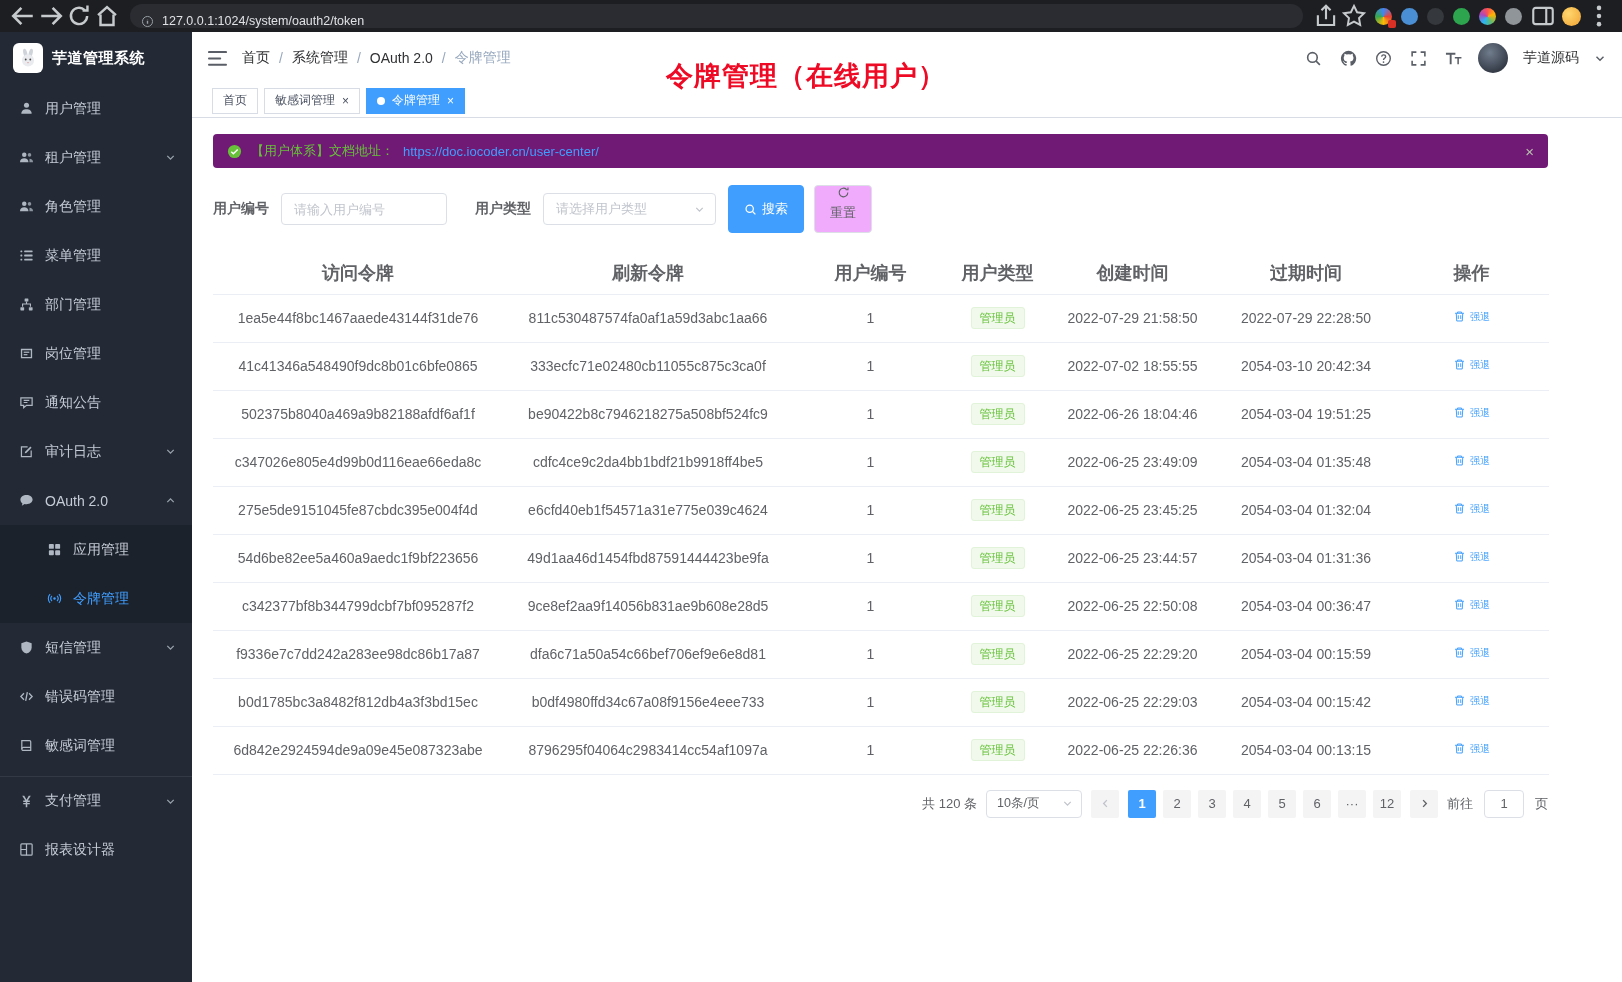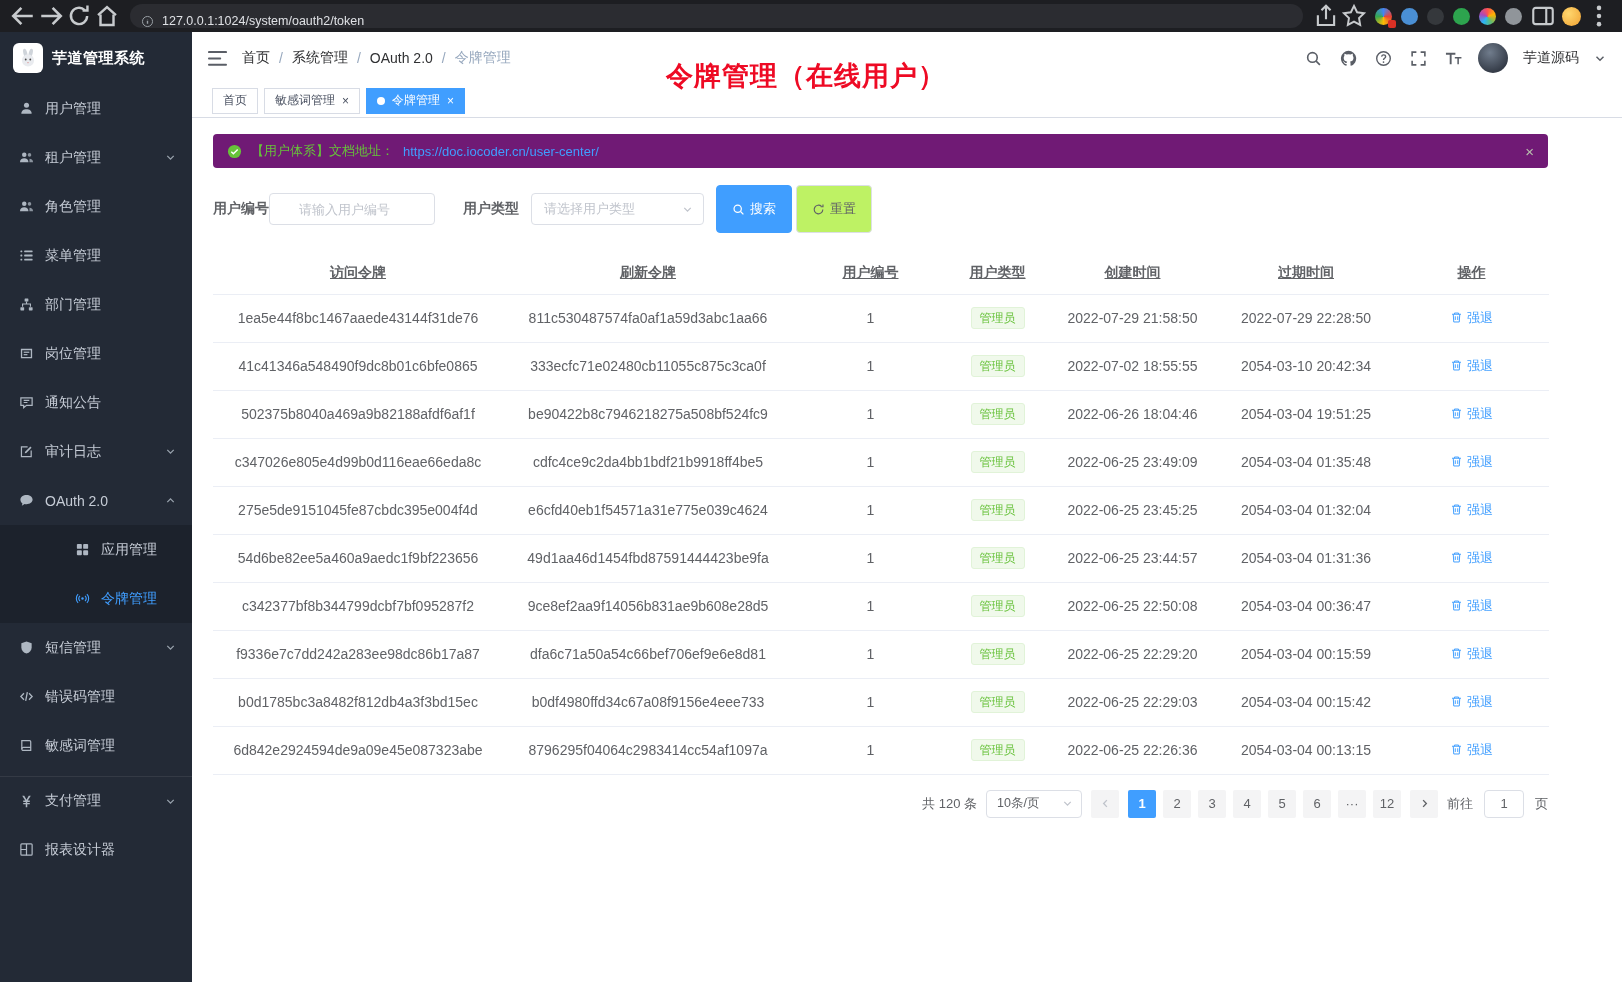--- a/index.html
+++ b/index.html
@@ -25,21 +25,21 @@
   .logo-row { height:52px; display:flex; align-items:center; gap:9px; padding-left:13px; cursor:pointer; }
   .logo-img { width:30px; height:30px; background:#fff; border-radius:6px; display:flex; align-items:center; justify-content:center; }
   .logo-img svg { width:22px; height:22px; }
   .logo-text { color:#fff; font-size:15px; font-weight:700; letter-spacing:.5px; }
   .menu-item { height:49px; display:flex; align-items:center; gap:11px; padding:0 16px 0 19px; color:#c6ccd6; font-size:14px; cursor:pointer; }
   .menu-item .mi-icon { width:15px; height:15px; color:#aeb7c2; flex:0 0 auto; }
   .menu-item .chev { margin-left:auto; width:11px; height:11px; color:#98a2ad; }
   .menu-item .chev.up { transform:rotate(180deg); }
   .menu-item.divider { border-top:1px solid rgba(255,255,255,.08); margin-top:6px; }
   .submenu { background:#1c222c; }
-  .submenu .menu-item { padding-left:75px; }
+  .submenu .menu-item { padding-left:47px; }
   .menu-item.active { color:#409eff; }
   .menu-item.active .mi-icon { color:#409eff; }
 
   
   .topbar { position:absolute; left:192px; top:32px; right:0; height:52px; background:#fff; display:flex; align-items:center; padding:0 16px 0 14px; }
   .t-ico { width:20px; height:20px; color:#5a5e66; display:flex; align-items:center; justify-content:center; cursor:pointer; }
   .t-ico svg { width:17px; height:17px; }
   .hamb { width:22px; height:22px; margin-right:14px; }
   .hamb svg { width:19px; height:19px; }
   .breadcrumb { display:flex; align-items:center; gap:9px; font-size:14px; color:#303133; }
@@ -61,36 +61,36 @@
   
   .content { position:absolute; left:192px; top:118px; right:0; bottom:0; background:#fff; padding:16px 74px 0 21px; }
   .alert { height:34px; background:#701a75; border-radius:4px; display:flex; align-items:center; gap:9px; padding:0 14px; position:relative; }
   .alert-check { width:15px; height:15px; }
   .alert-text { font-size:13px; color:#67c23a; }
   .alert-link { font-size:13px; color:#409eff; cursor:pointer; }
   .alert-close { position:absolute; right:14px; color:#b8c0ae; font-size:15px; cursor:pointer; }
 
   .filters { display:flex; align-items:center; margin-top:17px; }
   .f-label { font-size:14px; font-weight:700; color:#606266; }
-  .f-input { width:166px; height:32px; border:1px solid #dcdfe6; border-radius:4px; padding:0 29px; font-size:13px; color:#606266; font-family:inherit; outline:none; }
+  .f-input { width:166px; height:32px; border:1px solid #dcdfe6; border-radius:4px; margin-left:12px; padding:0 12px; font-size:13px; color:#606266; font-family:inherit; outline:none; }
   .f-input::placeholder { color:#c0c4cc; }
   .lbl2 { margin-left:28px; }
   .f-select { width:173px; height:32px; border:1px solid #dcdfe6; border-radius:4px; margin-left:12px; padding:0 10px 0 12px; display:flex; align-items:center; justify-content:space-between; cursor:pointer; background:#fff; }
   .sel-ph { font-size:13px; color:#c0c4cc; }
   .sel-caret { width:11px; height:11px; color:#c0c4cc; }
   .btn { height:48px; border-radius:4px; display:flex; align-items:center; gap:5px; font-size:13px; padding:0 15px; cursor:pointer; font-family:inherit; }
   .btn-primary { background:#409eff; border:1px solid #409eff; color:#fff; margin-left:12px; }
-  .btn-plain { background:#bef264; border:1px solid #dcdfe6; color:#606266; margin-left:4px; }
+  .btn-plain { background:#f0abfc; border:1px solid #dcdfe6; color:#606266; margin-left:10px;flex-direction:column; }
   .btn-ico { width:13px; height:13px; }
 
   table.table { width:100%; border-collapse:collapse; margin-top:19px; table-layout:fixed; }
-  .table th { height:42px; font-size:14px; font-weight:700; color:#606266; border-bottom:1px solid #ebeef5; text-align:center;text-decoration:underline; }
+  .table th { height:42px; font-size:18px; font-weight:700; color:#606266; border-bottom:1px solid #ebeef5; text-align:center; }
   .table td { height:48px; font-size:14px; color:#606266; border-bottom:1px solid #ebeef5; text-align:center; white-space:nowrap; overflow:hidden; }
   .tag-success { display:inline-block; background:#f0f9eb; border:1px solid #e1f3d8; color:#67c23a; font-size:12px; line-height:20px; padding:0 8px; border-radius:3px; }
-  .action-link { color:#409eff; font-size:13px; display:inline-flex; align-items:center; gap:4px; cursor:pointer; }
+  .action-link { color:#409eff; font-size:10px; display:inline-flex; align-items:center; gap:4px; cursor:pointer; }
   .action-link .ti { width:13px; height:13px; }
 
   .pagination { display:flex; align-items:center; justify-content:flex-end; margin-top:15px; gap:9px; font-size:13px; color:#606266; }
   .pg-size { width:96px; height:28px; border:1px solid #dcdfe6; border-radius:4px; display:flex; align-items:center; justify-content:space-between; padding:0 8px 0 10px; font-size:12.5px; color:#606266; cursor:pointer; }
   .pg-pages { display:flex; gap:7px; }
   .pg-btn { min-width:28px; height:28px; padding:0 4px; background:#f4f4f5; border:none; border-radius:2px; display:flex; align-items:center; justify-content:center; font-size:13px; color:#606266; cursor:pointer; font-family:inherit; }
   .pg-btn.active { background:#409eff; color:#fff; font-weight:700; }
   .pg-btn.nav { color:#606266; }
   .pg-btn.nav svg { width:11px; height:11px; }
   .pg-btn.disabled { color:#c0c4cc; }

